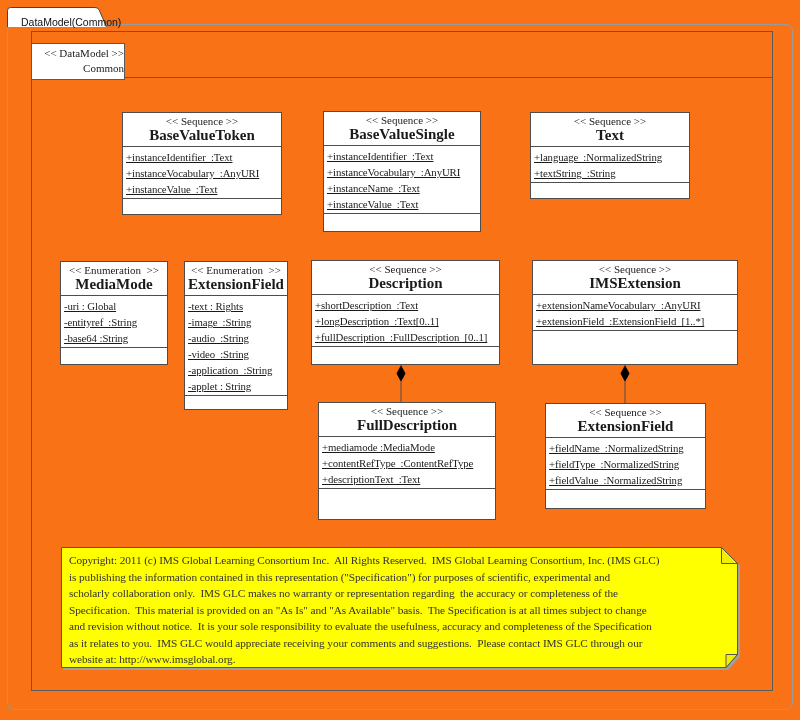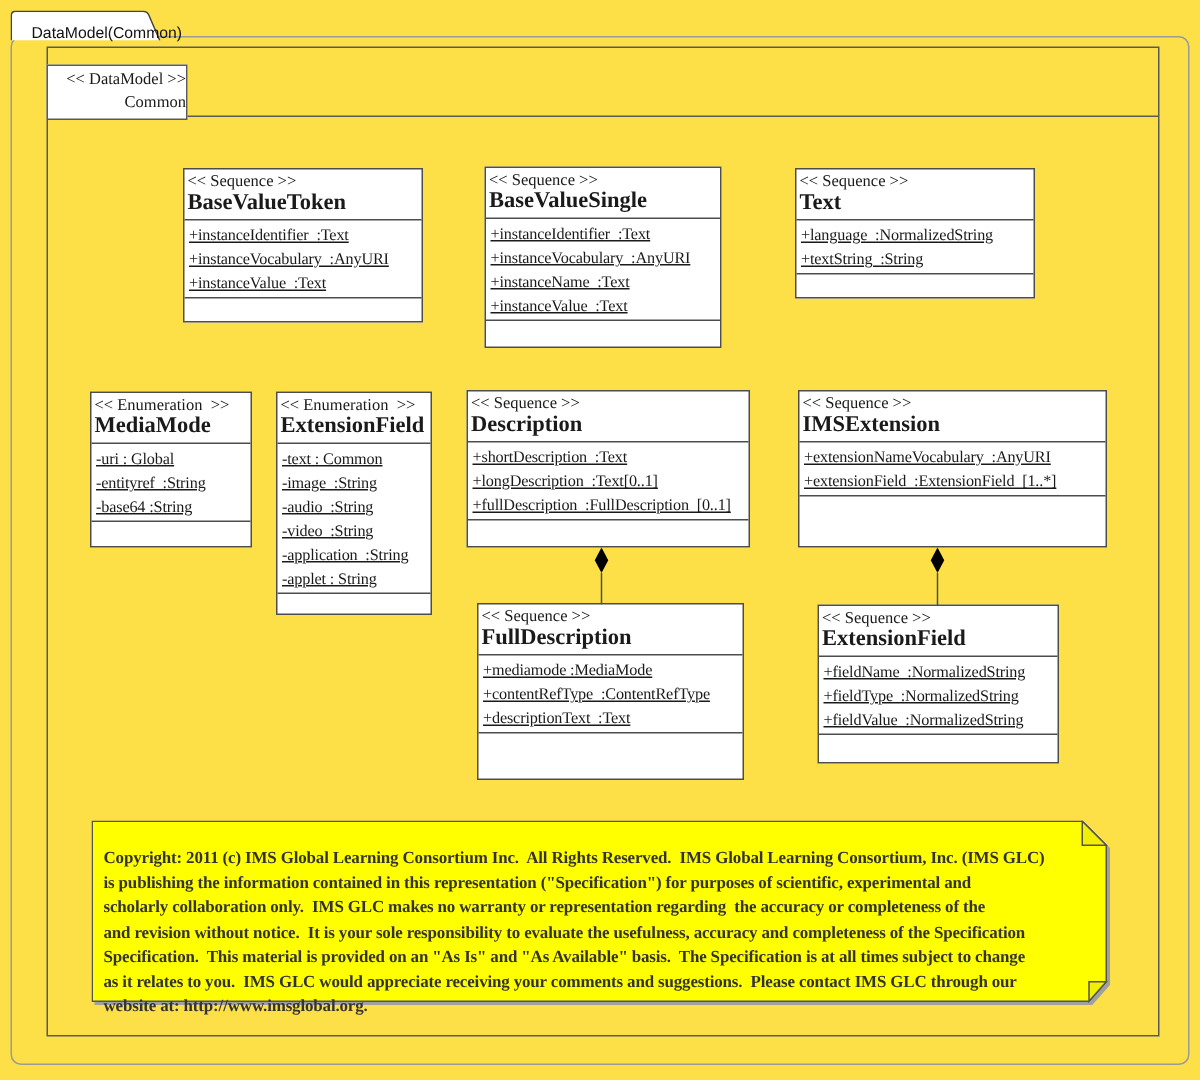--- a/index.html
+++ b/index.html
@@ -1,46 +1,46 @@
 <!DOCTYPE html>
 <html><head>
 <meta charset="utf-8">
 <style>
   html,body{margin:0;padding:0;background:#fff;}
-  .canvas{position:relative;width:800px;height:720px;background:#fde047;overflow:hidden;
+  .canvas{position:relative;width:800px;height:720px;background:#f97316;overflow:hidden;
           font-family:"Liberation Serif",serif;color:#1a1a1a;}
 
   
   .page-border{position:absolute;left:7px;top:24px;width:784px;height:684px;
                border:1px solid #9a9a9a;border-radius:7px;}
   .page-tab{position:absolute;left:7px;top:7px;width:106px;height:20px;}
   .page-tab-label{position:absolute;left:14px;top:9px;font-family:"Liberation Sans",sans-serif;
                   font-size:10.5px;color:#111;white-space:pre;}
 
   
   .frame{position:absolute;left:31px;top:31px;width:740px;height:658px;border:1px solid #5a5a5a;}
   .frame-label{position:absolute;left:31px;top:43px;width:92px;height:33px;border:1px solid #5a5a5a;
                background:#fff;text-align:right;font-size:11px;line-height:15px;padding-top:2px;box-sizing:content-box;}
   .band-line{position:absolute;left:32px;top:77px;width:740px;height:0;border-top:1px solid #5a5a5a;}
 
   
   .uml-class{position:absolute;background:#fff;border:1px solid #4d4d4d;box-sizing:border-box;
              display:flex;flex-direction:column;}
-  .uml-header{border-bottom:1px solid #4d4d4d;text-align:left;padding:2px 2px 3px;}
+  .uml-header{border-bottom:1px solid #4d4d4d;text-align:center;padding:2px 2px 3px;}
   .stereotype{font-size:11px;line-height:13px;white-space:pre;}
   .class-name{font-size:15px;font-weight:bold;line-height:15px;white-space:pre;}
   .uml-attrs{padding:2px 3px 1px;text-decoration:underline;}
   .attr-line{font-size:10.8px;line-height:16px;white-space:pre;letter-spacing:-0.1px;}
   .uml-empty{flex:1;border-top:1px solid #4d4d4d;min-height:9px;}
 
   .connector{position:absolute;}
 
   
   .note-shape{position:absolute;left:61px;top:547px;}
-  .note-text{position:absolute;left:69px;top:564px;width:662px;font-weight:bold;}
+  .note-text{position:absolute;left:69px;top:552px;width:662px;}
   .note-line{font-size:11.3px;line-height:16.5px;white-space:pre;color:#333;letter-spacing:-0.1px;}
 </style>
 </head>
 <body>
 
 <div class="canvas">
 
   <div class="page-border"></div>
   <div class="page-tab">
     <svg width="106" height="20">
@@ -107,21 +107,21 @@
       </div>
     <div class="uml-empty"></div>
   </div>
 
   <div class="uml-class" style="left:184px;top:261px;width:104px;height:149px;">
     <div class="uml-header">
       <div class="stereotype">&lt;&lt; Enumeration  &gt;&gt;</div>
       <div class="class-name">ExtensionField</div>
     </div>
     <div class="uml-attrs">
-        <div class="attr-line">-text : Common</div>
+        <div class="attr-line">-text : Rights</div>
         <div class="attr-line">-image  :String</div>
         <div class="attr-line">-audio  :String</div>
         <div class="attr-line">-video  :String</div>
         <div class="attr-line">-application  :String</div>
         <div class="attr-line">-applet : String</div>
       </div>
     <div class="uml-empty"></div>
   </div>
 
   <div class="uml-class" style="left:311px;top:260px;width:189px;height:105px;">
@@ -188,19 +188,19 @@
     <svg width="679" height="123">
       <path d="M0.5,0.5 L660.5,0.5 L676.5,16.5 L676.5,107.5 L665,120.5 L0.5,120.5 Z" fill="#ffff00" stroke="#555555" stroke-width="1" style="filter:drop-shadow(2px 2px 0 #a0a0a0);"></path>
       <path d="M660.5,0.5 L676.5,16.5 L660.5,16.5 Z" fill="#f0f000" stroke="#555555" stroke-width="1"></path>
       <path d="M676.5,107.5 L665,120.5 L665,107.5 Z" fill="#f0f000" stroke="#555555" stroke-width="1"></path>
     </svg>
   </div>
   <div class="note-text">
       <div class="note-line">Copyright: 2011 (c) IMS Global Learning Consortium Inc.  All Rights Reserved.  IMS Global Learning Consortium, Inc. (IMS GLC)</div>
       <div class="note-line">is publishing the information contained in this representation ("Specification") for purposes of scientific, experimental and</div>
       <div class="note-line">scholarly collaboration only.  IMS GLC makes no warranty or representation regarding  the accuracy or completeness of the</div>
+      <div class="note-line">Specification.  This material is provided on an "As Is" and "As Available" basis.  The Specification is at all times subject to change</div>
       <div class="note-line">and revision without notice.  It is your sole responsibility to evaluate the usefulness, accuracy and completeness of the Specification</div>
-      <div class="note-line">Specification.  This material is provided on an "As Is" and "As Available" basis.  The Specification is at all times subject to change</div>
       <div class="note-line">as it relates to you.  IMS GLC would appreciate receiving your comments and suggestions.  Please contact IMS GLC through our</div>
       <div class="note-line">website at: http://www.imsglobal.org.</div>
     </div>
 
 </div>
 
 </body></html>

